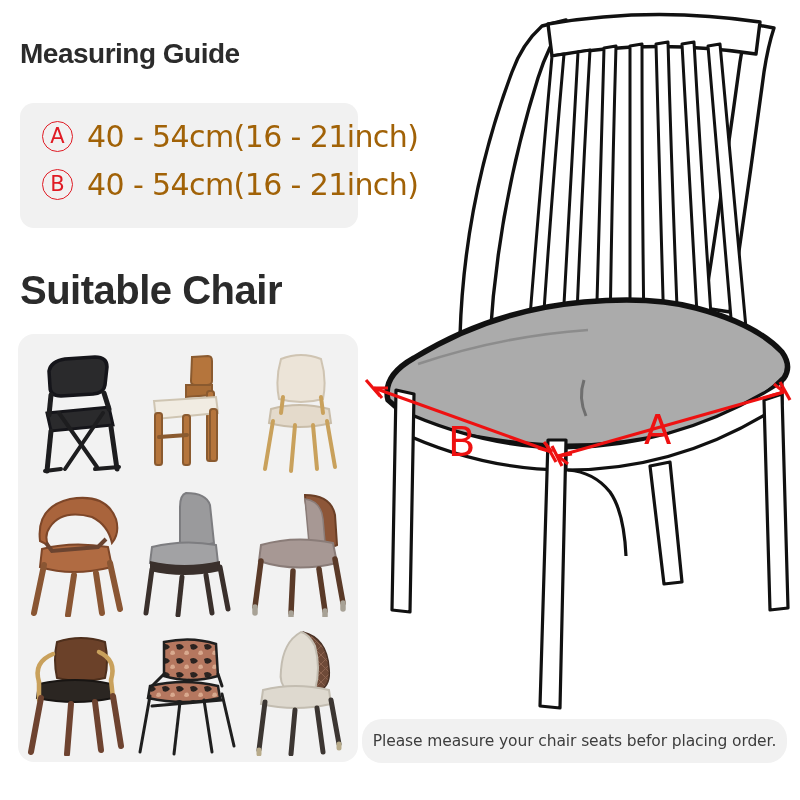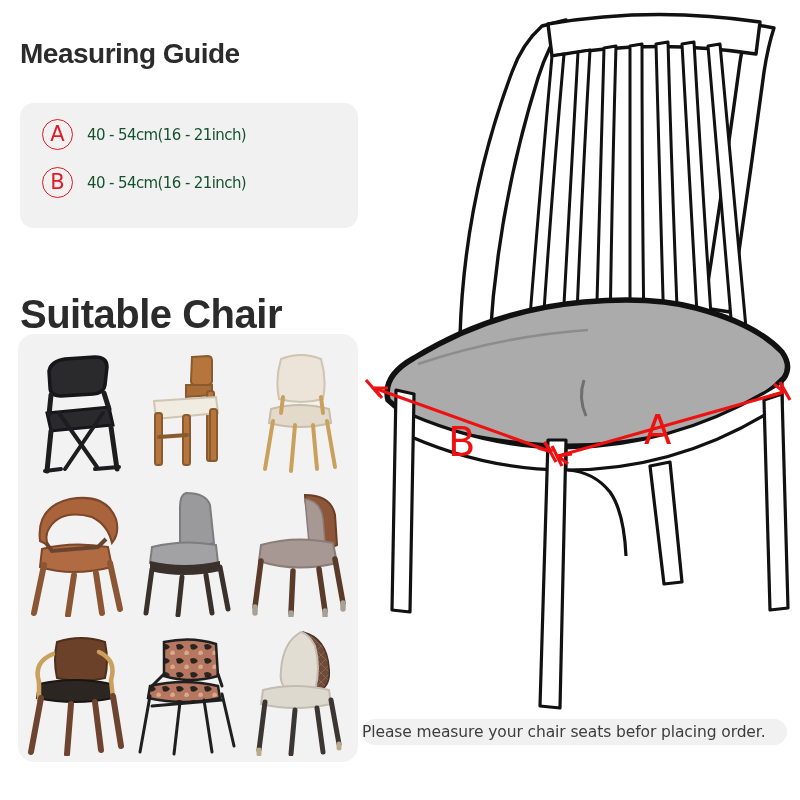--- a/index.html
+++ b/index.html
@@ -13,21 +13,21 @@
 
   
   .heading {
     position:absolute;
     font-weight:700;
     color:#2b2b2b;
     letter-spacing:-0.5px;
     white-space:nowrap;
   }
   #measuring-guide-title { left:20px; top:38px; font-size:28px; }
-  #suitable-chair-title  { left:20px; top:268px; font-size:40px;margin-top:24px; }
+  #suitable-chair-title  { left:20px; top:268px; font-size:40px; }
 
   
   #measuring-box {
     position:absolute; left:20px; top:103px;
     width:338px; height:125px;
     background:#f1f1f1; border-radius:14px;
   }
   .dim-row {
     position:absolute; left:22px;
     display:flex; align-items:center; gap:14px;
@@ -36,21 +36,21 @@
   #dim-row-b { top:64px; }
   .badge {
     width:31px; height:31px; border-radius:50%;
     border:1.6px solid #e01b24;
     color:#e01b24; font-size:21px; font-weight:400;
     display:flex; align-items:center; justify-content:center;
     line-height:1;
     font-family:"DejaVu Sans", sans-serif;
   }
   .dim-text {
-    font-size:15px; color:#14532d; white-space:nowrap;
+    font-size:30px; color:#a16207; white-space:nowrap;
     font-family:"DejaVu Sans", sans-serif; letter-spacing:-0.6px;
   }
 
   
   #chair-grid-panel {
     position:absolute; left:18px; top:334px;
     width:340px; height:428px;
     background:#f2f2f2; border-radius:16px;
     padding:6px 4px;
   }
@@ -67,23 +67,23 @@
   }
   .chair-cell svg { display:block; }
 
   
   #main-diagram { position:absolute; left:352px; top:0; width:448px; height:730px; }
   #main-diagram svg { display:block; }
 
   
   #measure-note {
     position:absolute; left:362px; top:719px;
-    width:425px; height:26px;
+    width:425px; height:44px;
     background:#f1f1f1; border-radius:20px;
-    display:flex; align-items:center; justify-content:flex-start;
+    display:flex; align-items:center; justify-content:center;
   }
   #measure-note-text {
     font-size:15.5px; color:#3d3d3d; white-space:nowrap;
     font-family:"DejaVu Sans", sans-serif; letter-spacing:-0.1px;
   }
 </style>
 </head>
 <body>
 
 <div id="page">

